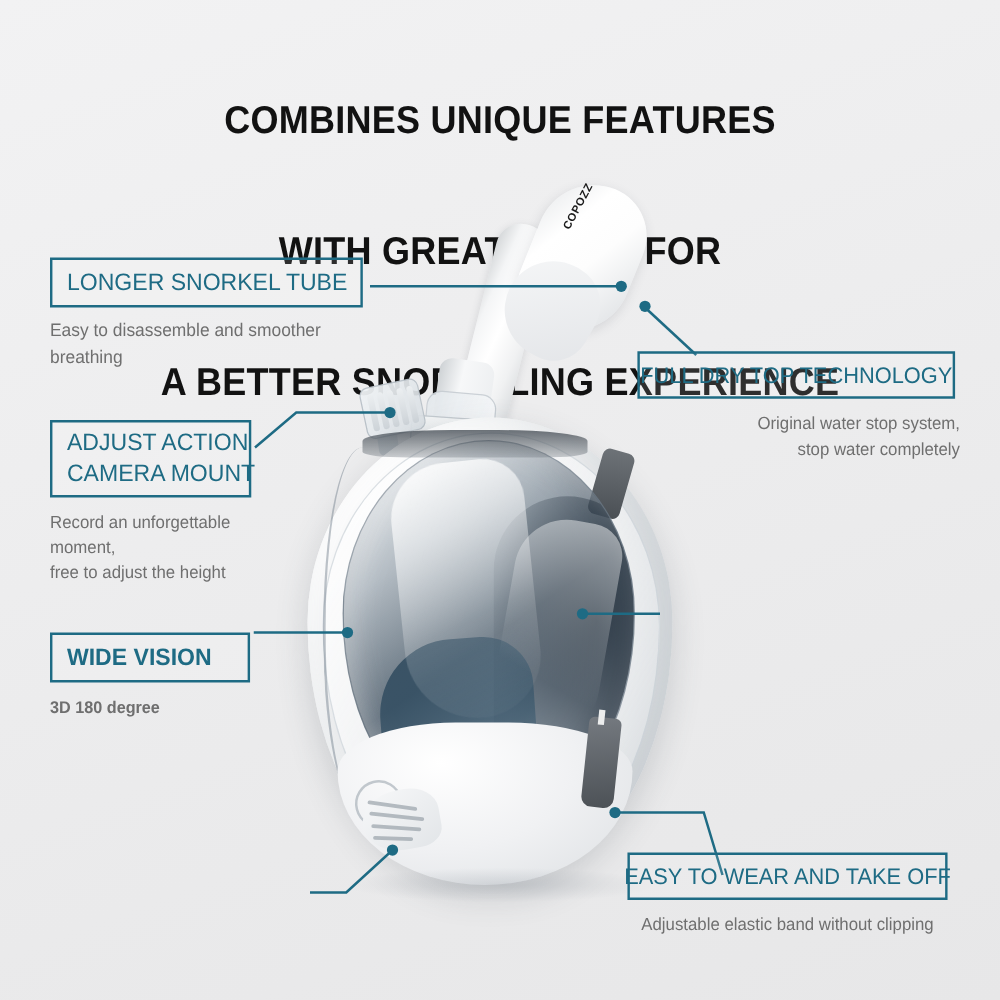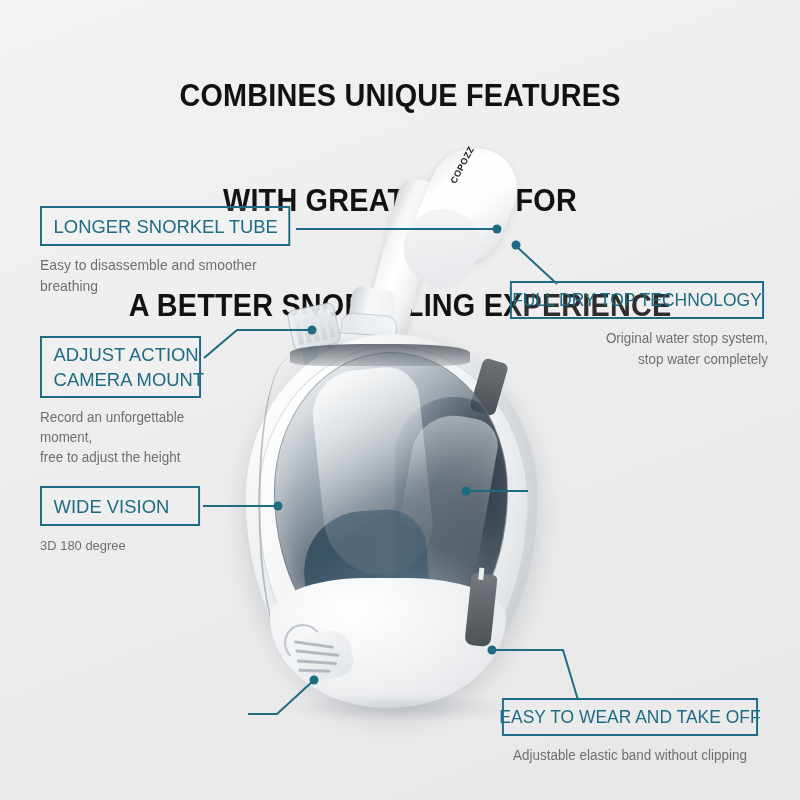--- a/index.html
+++ b/index.html
@@ -310,31 +310,31 @@
 breathing</div>
   </div>
 
   <div class="callout" style="left:40px;top:336px;width:166px;">
     <div class="cbox" style="height:62px;line-height:25px;">ADJUST ACTION
 CAMERA MOUNT</div>
     <div class="cdesc" style="font-size:14px;line-height:20px;">Record an unforgettable moment,
 free to adjust the height</div>
   </div>
 
-  <div class="callout" style="left:40px;top:486px;width:165px;">
+  <div class="callout" style="left:40px;top:506px;width:165px;font-weight:bold;">
     <div class="cbox" style="height:40px;">WIDE VISION</div>
     <div class="cdesc" style="font-size:13.5px;">3D 180 degree</div>
   </div>
 
 
   <div class="callout" style="left:506px;top:281px;width:262px;">
     <div class="cbox center" style="height:38px;font-size:18px;">FULL DRY TOP TECHNOLOGY</div>
     <div class="cdesc right" style="font-size:14px;">Original water stop system,
 stop water completely</div>
   </div>
 
 
-  <div class="callout" style="left:498px;top:698px;width:264px;">
+  <div class="callout" style="left:498px;top:682px;width:264px;">
     <div class="cbox center" style="height:38px;font-size:18px;">EASY TO WEAR AND TAKE OFF</div>
     <div class="cdesc" style="font-size:14px;text-align:center;transform-origin:center top;">Adjustable elastic band without clipping</div>
   </div>
 
 </div>
 
 </body></html>

